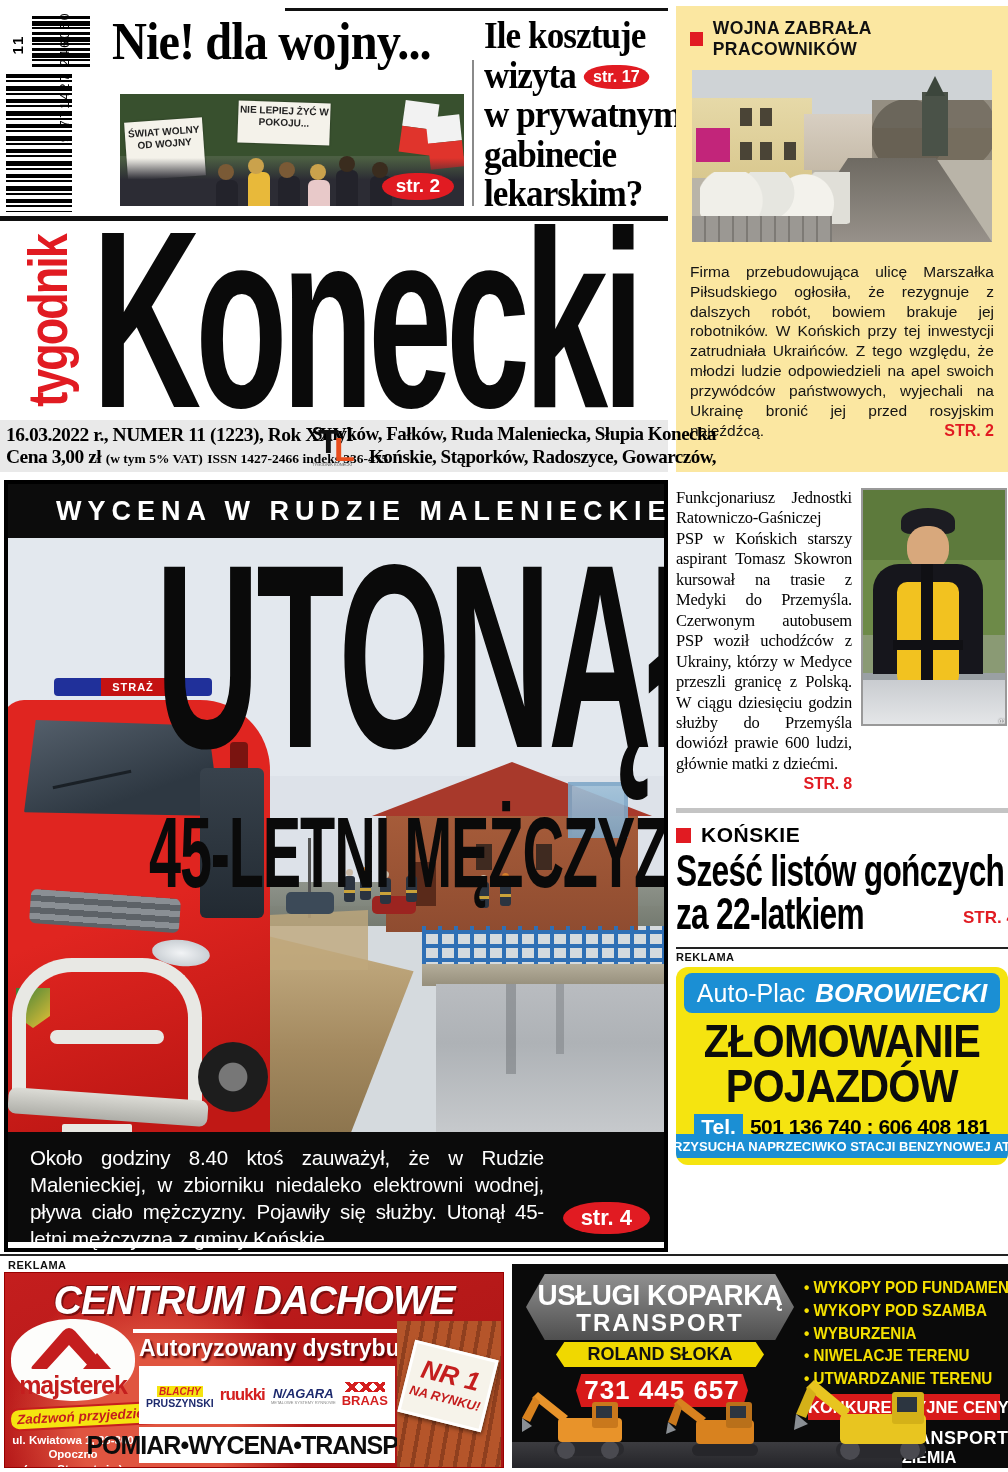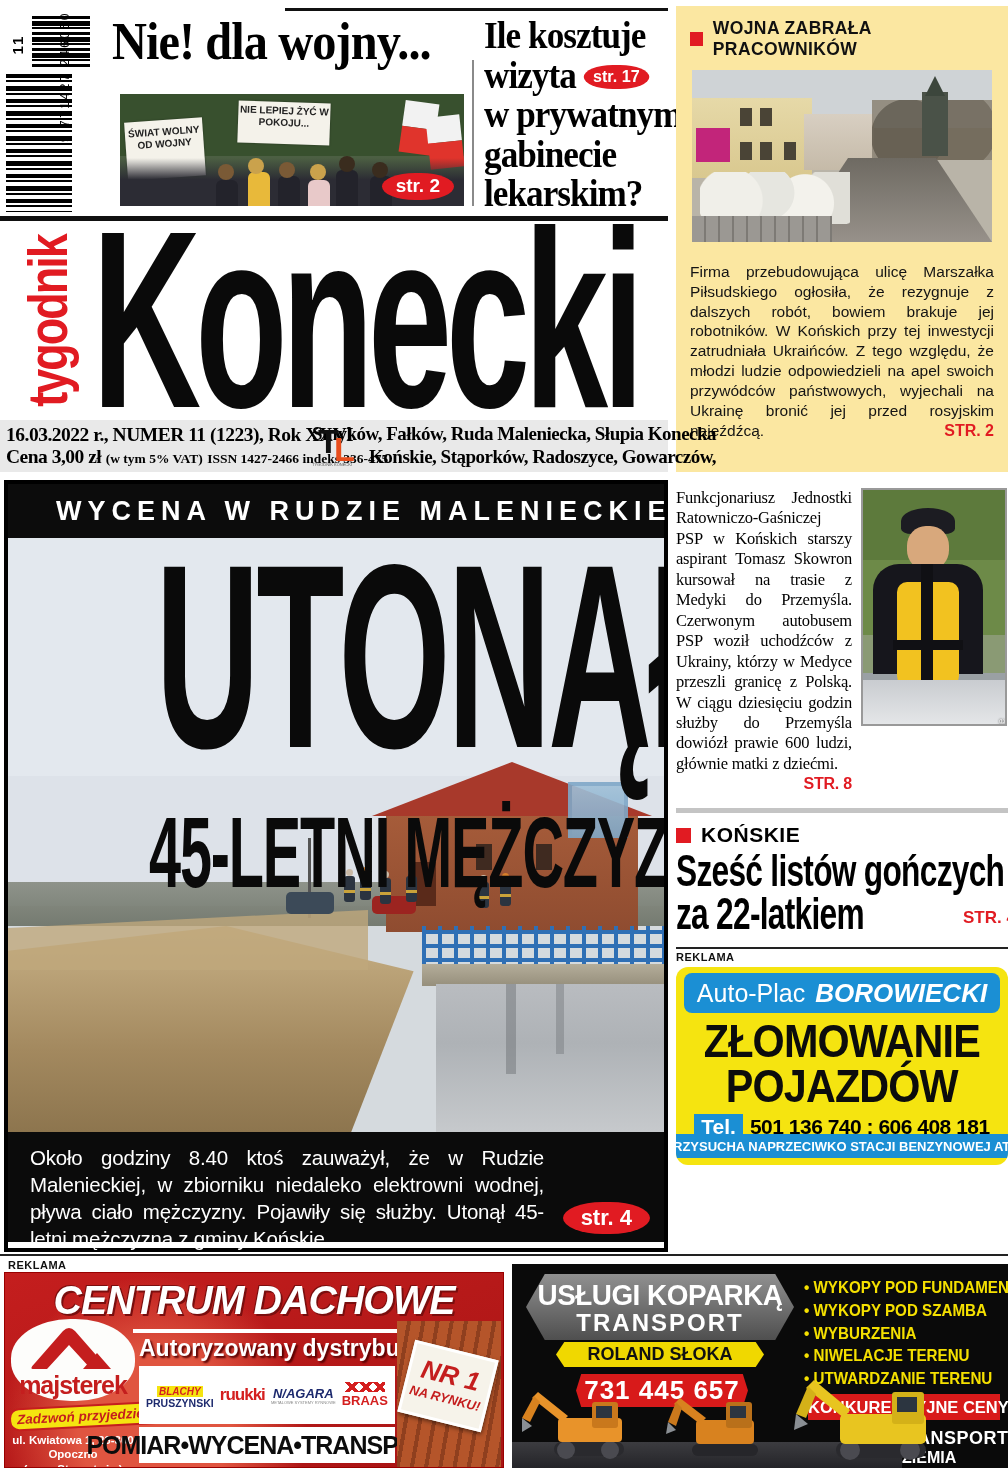--- a/index.html
+++ b/index.html
@@ -346,20 +346,37 @@
       <div class="cars">
           <div class="car1"></div>
           <div class="car2"></div>
         </div>
       <div class="fig" style="left:336px; top:338px;"></div>
       <div class="fig o" style="left:352px; top:336px;"></div>
       <div class="fig" style="left:372px; top:340px;"></div>
       <div class="fig" style="left:398px; top:338px;"></div>
       <div class="fig" style="left:470px; top:344px;"></div>
       <div class="fig o" style="left:492px; top:342px;"></div>
+      <div class="van">
+        <div class="van-body"></div>
+        <div class="lightbar">
+            <span>STRAŻ</span>
+          </div>
+        <div class="windshield"></div>
+        <div class="wiper"></div>
+        <div class="mirror"></div>
+        <div class="sidewin"></div>
+        <div class="emblem"></div>
+        <div class="grille"></div>
+        <div class="headlight"></div>
+        <div class="bullbar"></div>
+        <div class="bumper"></div>
+        <div class="wheel"></div>
+        <div class="plate"></div>
+      </div>
       <div class="hl1">UTONĄŁ</div>
       <div class="hl2">45-LETNI MĘŻCZYZNA</div>
     </div>
     <div class="mcaption">
       <p>Około godziny 8.40 ktoś zauważył, że w Rudzie Malenieckiej, w zbiorniku niedaleko elektrowni wodnej, pływa ciało mężczyzny. Pojawiły się służby. Utonął 45-letni mężczyzna z gminy Końskie.</p>
       <span class="oval">str. 4</span>
     </div>
   </div>
 
   <div class="abs rcol">

